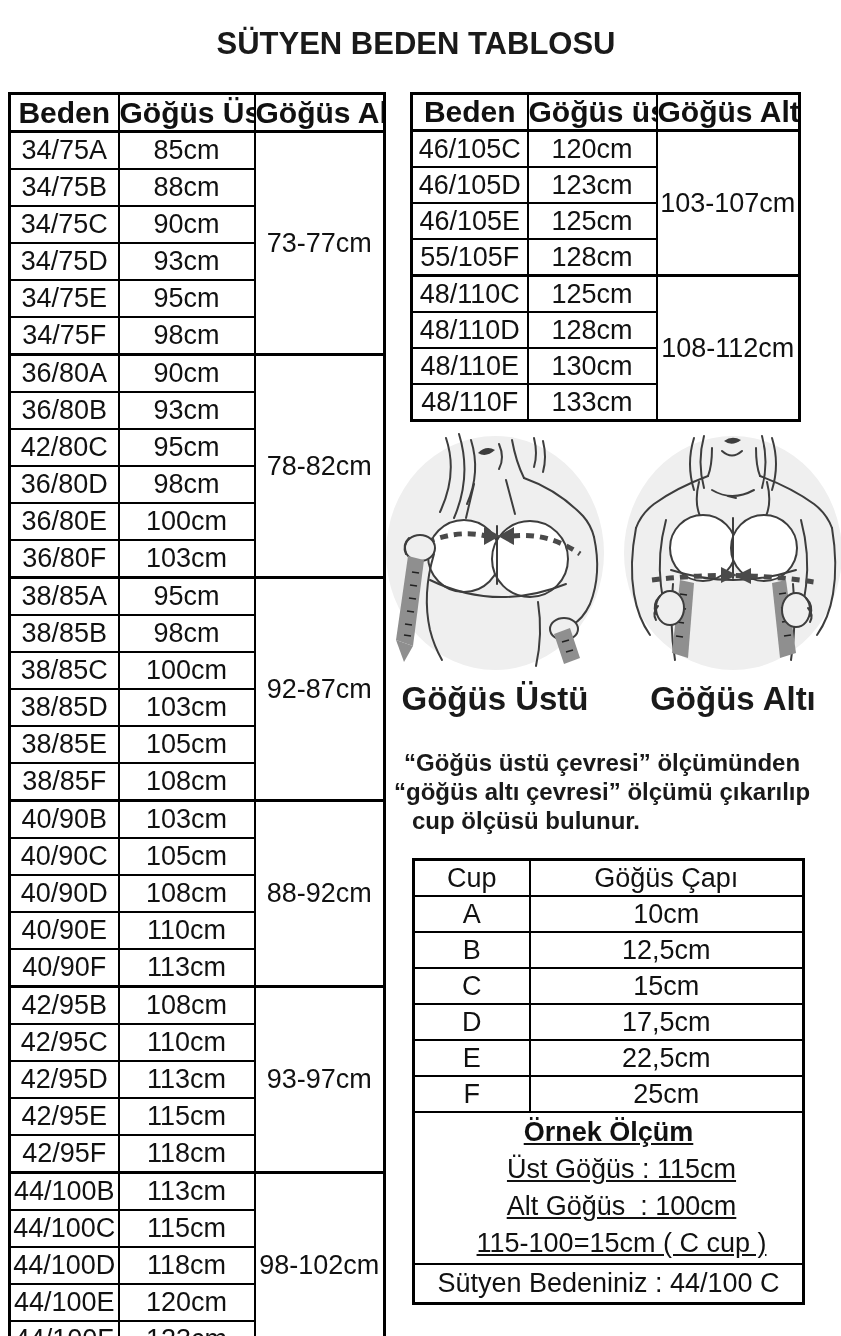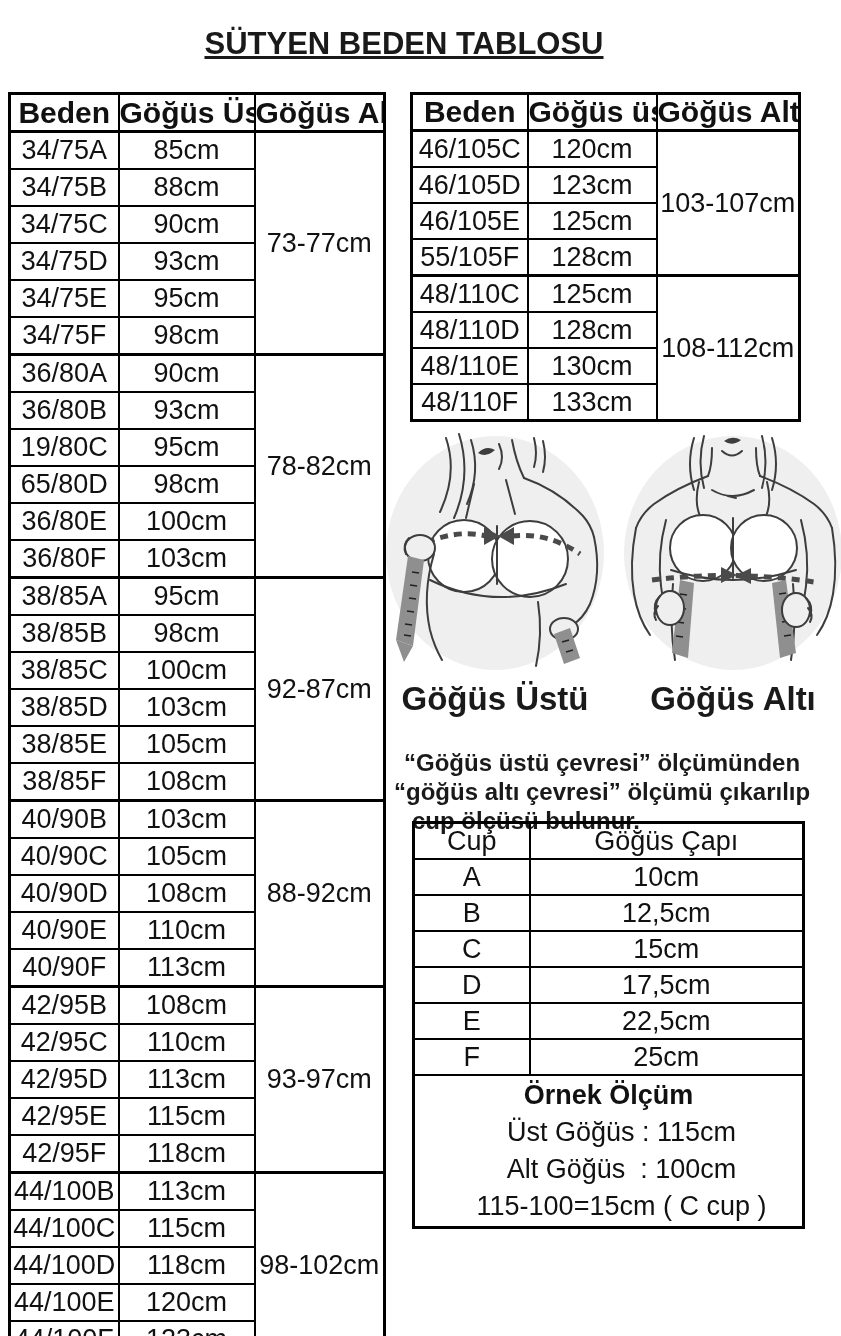--- a/index.html
+++ b/index.html
@@ -12,22 +12,22 @@
   *{box-sizing:border-box;}
   html,body{margin:0;padding:0;}
   body{
     width:841px;height:1336px;background:#ffffff;
     font-family:"Liberation Sans",sans-serif;color:var(--text);
     position:relative;overflow:hidden;
   }
   .page{position:absolute;inset:0;}
 
   .title{
-    position:absolute;left:0;top:26px;width:808px;margin:0;
-    text-align:center;font-size:31px;font-weight:bold;color:#1a1a1a;text-decoration:underline;
+    position:absolute;left:12px;top:26px;width:808px;margin:0;
+    text-align:center;font-size:31px;font-weight:bold;color:#1a1a1a;
   }
 
   table{border-collapse:collapse;table-layout:fixed;}
   .size-table{position:absolute;border:3px solid var(--border);}
   .size-table th,.size-table td{
     border:2px solid var(--border);text-align:center;vertical-align:middle;
     padding:0;font-size:27px;height:35px;line-height:35px;overflow:hidden;white-space:nowrap;
   }
   .size-table th{font-weight:bold;font-size:30px;}
   #tableL{left:8px;top:92px;width:375px;}
@@ -45,26 +45,26 @@
   }
 
   .instructions{
     position:absolute;left:394px;top:748px;width:452px;
     font-size:24px;font-weight:bold;line-height:29px;color:#1a1a1a;
   }
   .instructions div{white-space:pre-wrap;}
   .instructions div:nth-child(1){padding-left:10px;}
   .instructions div:nth-child(3){padding-left:18px;}
 
-  .cup-table{position:absolute;left:412px;top:821px;width:390px;border:3px solid var(--border);}
+  .cup-table{position:absolute;left:412px;top:858px;width:390px;border:3px solid var(--border);}
   .cup-table th,.cup-table td{
     border:2px solid var(--border);text-align:center;vertical-align:middle;
     padding:0;font-size:27px;font-weight:normal;height:34px;line-height:34px;
   }
-  .cup-table td.ex-box{height:auto;line-height:37px;padding:1px 0;}
+  .cup-table td.ex-box{height:auto;line-height:37px;padding:1px 0;text-decoration:underline;}
   .ex-title{font-weight:bold;font-size:27px;}
   .ex-line{white-space:pre-wrap;font-size:27px;margin-left:26px;}
   .cup-table td.ex-result{height:37px;line-height:37px;}
 
   svg .la{stroke:var(--line-art);stroke-width:2;fill:none;stroke-linecap:round;}
   svg .tape{fill:var(--tape);stroke:none;}
   svg .tick{stroke:#222;stroke-width:1.6;fill:none;}
   svg .dash{stroke:#4a4a4a;stroke-width:5;fill:none;stroke-dasharray:8 6;}
   svg .arrow{fill:#4a4a4a;stroke:none;}
   svg .cup{fill:#ffffff;stroke:var(--line-art);stroke-width:2;}
@@ -119,25 +119,25 @@
         <tr class="grp">
           <td>36/80A</td>
           <td>90cm</td>
           <td rowspan="6">78-82cm</td>
         </tr>
         <tr>
           <td>36/80B</td>
           <td>93cm</td>
         </tr>
         <tr>
-          <td>19/80C</td>
+          <td>42/80C</td>
           <td>95cm</td>
         </tr>
         <tr>
-          <td>65/80D</td>
+          <td>36/80D</td>
           <td>98cm</td>
         </tr>
         <tr>
           <td>36/80E</td>
           <td>100cm</td>
         </tr>
         <tr>
           <td>36/80F</td>
           <td>103cm</td>
         </tr>
@@ -445,16 +445,19 @@
       <tr>
         <td class="ex-box" colspan="2">
           <div class="ex-title">Örnek Ölçüm</div>
           <div>
               <div class="ex-line">Üst Göğüs : 115cm</div>
               <div class="ex-line">Alt Göğüs  : 100cm</div>
               <div class="ex-line">115-100=15cm ( C cup )</div>
             </div>
         </td>
       </tr>
+      <tr>
+        <td class="ex-result" colspan="2">Sütyen Bedeniniz : 44/100 C</td>
+      </tr>
     </tbody>
   </table>
 
 </div>
 
 </body></html>

